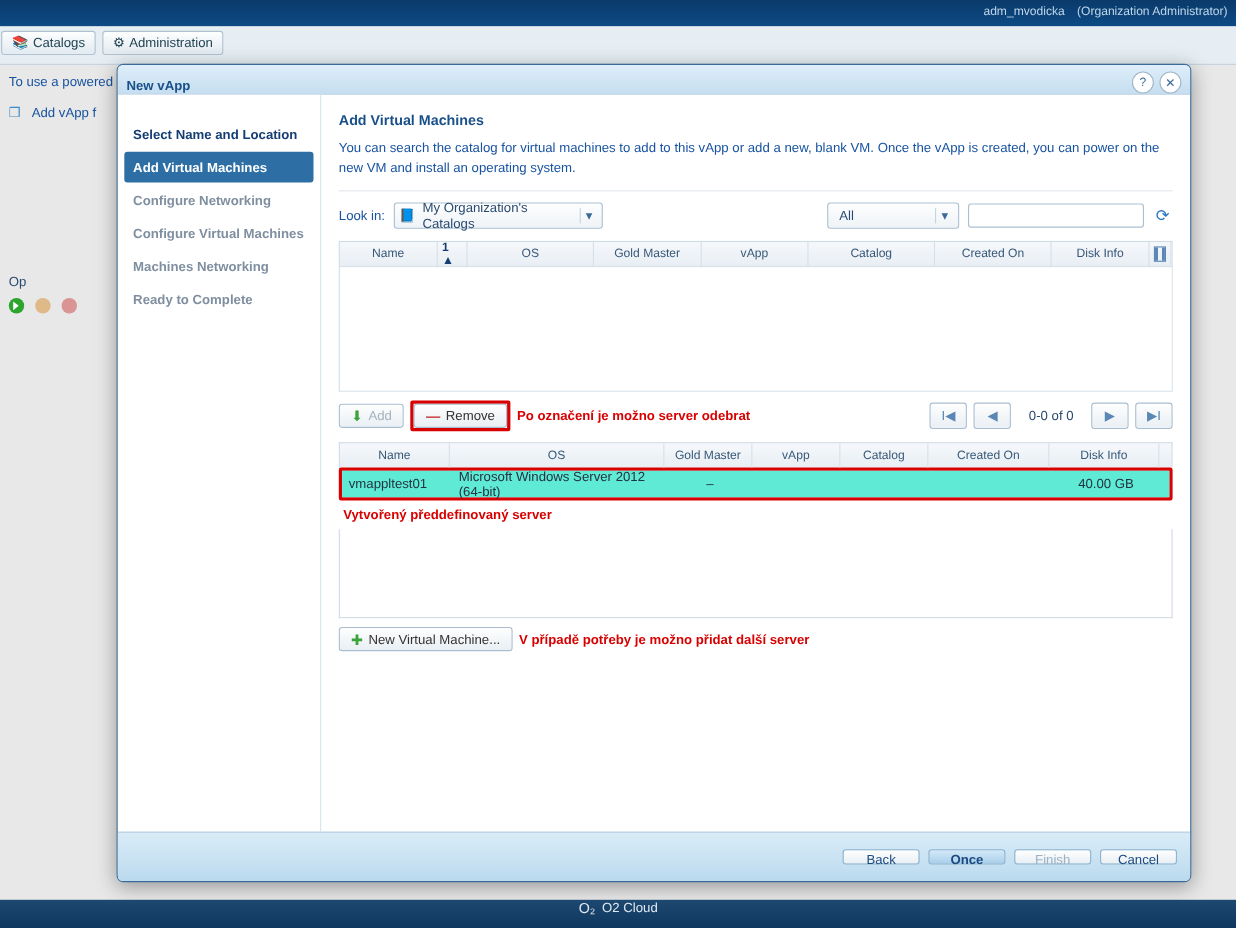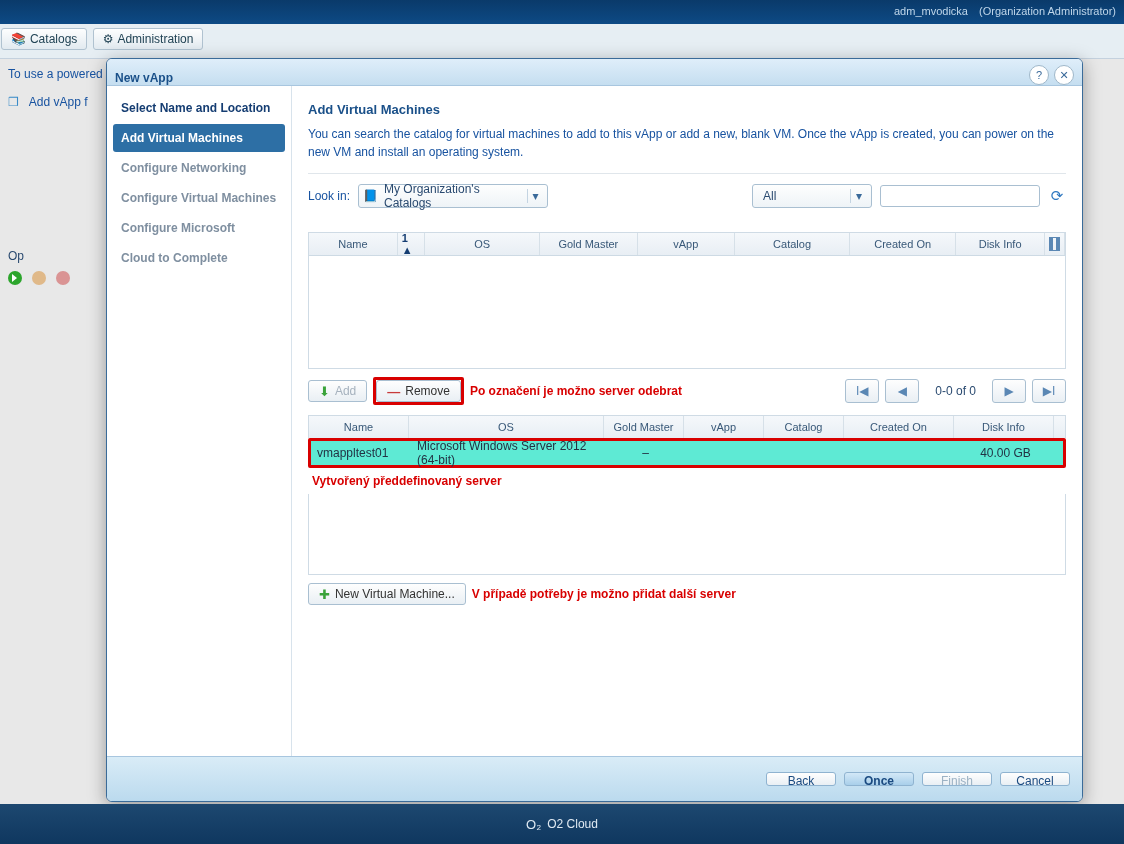--- a/index.html
+++ b/index.html
@@ -15,29 +15,29 @@
 .pause-icon,.stop-icon{width:14px;height:14px;border-radius:50%;display:inline-block;opacity:.5}
 .pause-icon{background:#d88a2a}
 .stop-icon{background:#cc4040}
 
 .modal{position:absolute;left:106px;top:58px;width:975px;height:742px;background:#fff;border:1px solid #3a6b99;border-radius:6px;box-shadow:0 4px 18px rgba(0,0,0,.35);overflow:hidden;display:flex;flex-direction:column}
 .modal-titlebar{height:26px;background:linear-gradient(#dfeefa,#c5def0);border-bottom:1px solid #a8c6df;display:flex;align-items:flex-end;padding:0 8px}
 .modal-title{font-weight:bold;color:#1a5089;font-size:12px}
 .modal-titlebar .spacer{flex:1}
 .title-icon{width:18px;height:18px;border-radius:50%;border:1px solid #9fb7c9;background:#fff;display:inline-flex;align-items:center;justify-content:center;font-size:11px;color:#3a6a9a;cursor:pointer;margin-left:5px}
 .modal-body{flex:1;display:flex;overflow:hidden}
-.wizard-nav{width:172px;background:#fff;border-right:1px solid #d8e3ec;padding:6px 6px}
+.wizard-nav{width:172px;background:#fff;border-right:1px solid #d8e3ec;padding:20px 6px}
 .wiz-step{padding:7px 8px;margin:2px 0;color:#7f8fa0;border-radius:3px;cursor:pointer;font-weight:bold;font-size:12px}
 .wiz-step.done{color:#153d72}
 .wiz-step.current{background:#2d6fa5;color:#fff}
 .wizard-main{flex:1;padding:12px 16px 0 16px;overflow:auto;position:relative}
 .panel-title{font-weight:bold;color:#1a5089;font-size:13px;margin:4px 0 8px}
 .panel-desc{color:#1853a0;line-height:1.5;margin-bottom:12px;max-width:760px}
 hr.sep{border:none;border-top:1px solid #e0e6eb;margin:4px 0 10px}
-.lookin-row{display:flex;align-items:center;gap:8px;margin-bottom:24px}
+.lookin-row{display:flex;align-items:center;gap:8px;margin-bottom:11px}
 .lookin-row .lbl{color:#1853a0}
 .dropdown{display:inline-flex;align-items:center;border:1px solid #a9bfd1;border-radius:3px;background:linear-gradient(#fefefe,#eef3f7);height:22px;padding:0 4px;cursor:pointer}
 .dropdown .dd-txt{padding:0 6px;color:#2a4a70}
 .dropdown .caret{width:16px;text-align:center;color:#3a6a9a;border-left:1px solid #c4d4e2}
 .search-box{height:20px;border:1px solid #a9bfd1;border-radius:3px;padding:0 4px;width:150px}
 .refresh-icn{width:18px;height:18px;color:#2f78c0;font-size:15px;cursor:pointer;display:inline-flex;align-items:center;justify-content:center}
 .grid{border:1px solid #cfdbe5;background:#fff}
 .grid-head{display:flex;background:linear-gradient(#f5f8fb,#e8eef4);border-bottom:1px solid #cddae4;height:22px}
 .gh{border-right:1px solid #d6e0e8;font-size:11px;color:#385878;display:flex;align-items:center;justify-content:center;padding:0 4px;box-sizing:border-box}
 .gh.sort{color:#153d72;font-weight:bold}
@@ -59,21 +59,21 @@
 .gr2-row.sel{background:#5eead4}
 .g2{border-right:1px solid #d6e0e8;padding:0 6px;display:flex;align-items:center;justify-content:center;height:100%;box-sizing:border-box;font-size:11px;color:#385878}
 .g2c{border-right:1px solid transparent;padding:0 6px;display:flex;align-items:center;height:100%;box-sizing:border-box;font-size:12px;color:#234}
 .grid2-body-pad{border:1px solid #cfdbe5;border-top:none;height:80px}
 
 .modal-footer{height:44px;background:linear-gradient(#d9ecf7,#bbdaee);border-top:1px solid #a8c6df;display:flex;align-items:center;justify-content:flex-end;padding:0 12px;gap:8px}
 .fbtn{min-width:70px;height:14px;border:1px solid #8fb3d0;border-radius:3px;background:linear-gradient(#fefefe,#e9eff4);cursor:pointer;font-size:12px;color:#1a4a80}
 .fbtn.primary{background:linear-gradient(#d3e8f7,#a9cfea);font-weight:bold}
 .fbtn.disabled{color:#9cb2c4;cursor:default}
 
-.statusbar{position:absolute;left:0;right:0;bottom:0;height:40px;background:linear-gradient(#1d4870,#0f375f);display:flex;align-items:center;justify-content:center;color:#dfe9f2;font-size:12px}
+.statusbar{position:absolute;left:0;right:0;bottom:0;height:26px;background:linear-gradient(#1d4870,#0f375f);display:flex;align-items:flex-start;justify-content:center;color:#dfe9f2;font-size:12px}
 .o2{font-size:13px;margin-right:6px}
 .col-picker{width:20px;display:flex;align-items:center;justify-content:center}
 .col-picker-ic{width:12px;height:12px;border:1px solid #5a87b4;display:inline-block;background:linear-gradient(90deg,#5a87b4 33%,transparent 33% 66%,#5a87b4 66%)}
 .c-name{width:100px}.c-sm{width:30px}.c-os{width:130px}.c-gm{width:110px}.c-vapp{width:110px}.c-cat{width:130px}.c-co{width:120px}.c-di{width:100px}
 .c2-name{width:100px}.c2-os{width:195px}.c2-gm{width:80px}.c2-vapp{width:80px}.c2-cat{width:80px}.c2-co{width:110px}.c2-di{width:100px}
 </style>
 </head>
 <body>
 
 <div class="app-header">
@@ -110,22 +110,22 @@
     <span class="spacer"></span>
     <span class="title-icon">?</span>
     <span class="title-icon">✕</span>
   </div>
   <div class="modal-body">
     <div class="wizard-nav">
       <div class="wiz-step done">Select Name and Location</div>
       <div class="wiz-step current">Add Virtual Machines</div>
       <div class="wiz-step">Configure Networking</div>
       <div class="wiz-step">Configure Virtual Machines</div>
-      <div class="wiz-step">Configure Microsoft</div>
-      <div class="wiz-step">Cloud to Complete</div>
+      <div class="wiz-step">Machines Networking</div>
+      <div class="wiz-step">Ready to Complete</div>
     </div>
     <div class="wizard-main">
       <div class="panel-title">Add Virtual Machines</div>
       <div class="panel-desc">You can search the catalog for virtual machines to add to this vApp or add a new, blank VM. Once the vApp is created, you can power on the new VM and install an operating system.</div>
       <hr class="sep">
       <div class="lookin-row">
         <span class="lbl">Look in:</span>
         <span class="dropdown" style="width:180px">
           <span style="color:#3a8bc8">📘</span>
           <span class="dd-txt">My Organization's Catalogs</span>

